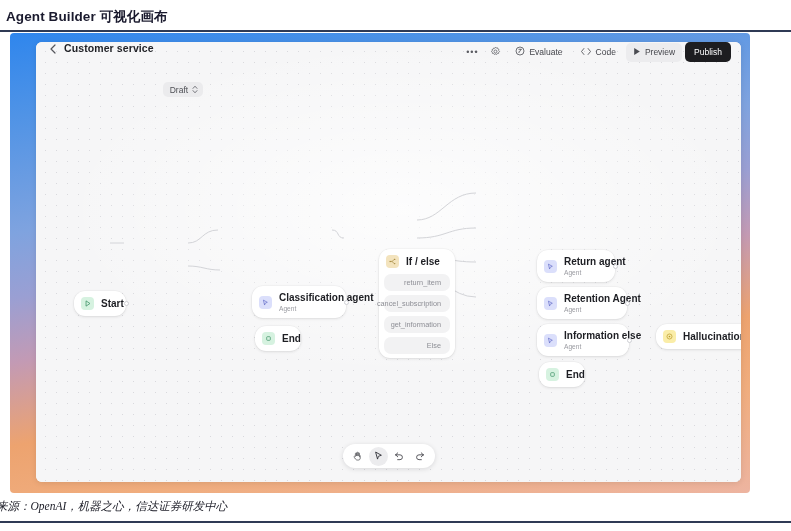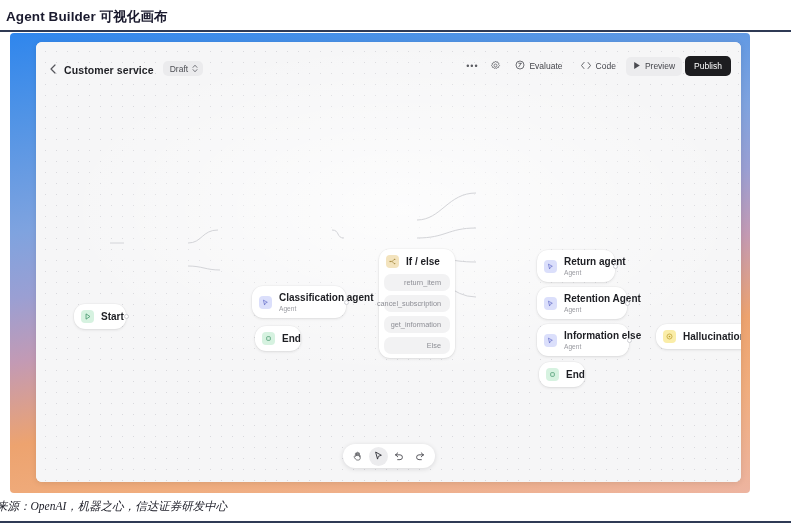--- a/index.html
+++ b/index.html
@@ -53,21 +53,21 @@
   }
   .canvas-sheen {
     position: absolute; inset: 0;
     background: radial-gradient(ellipse 70% 55% at 52% 38%, rgba(255,255,255,.75), rgba(255,255,255,0) 70%);
     pointer-events: none;
   }
 
   
   .topbar {
     position: absolute; left: 0; right: 0; top: 0; height: 34px;
-    display: flex; align-items: flex-end; padding: 0 10px;
+    display: flex; align-items: flex-start; padding: 0 10px;
   }
   .back-chevron {
     width: 14px; height: 14px; display: flex; align-items: center; justify-content: center;
     color: #55565c; font-size: 12px; margin-right: 4px; cursor: pointer;
   }
   .proj-name {
     font-size: 10.5px; font-weight: bold; color: #1e1f24; letter-spacing: .1px;
   }
   .draft-pill {
     margin-left: 9px; display: flex; align-items: center; gap: 4px;
@@ -254,21 +254,21 @@
           <path d="M381 196 C 410 196, 412 186, 440 186"></path>
 
           <path d="M381 214 C 410 214, 412 220, 440 220"></path>
 
           <path d="M381 232 C 405 232, 415 255, 440 255"></path>
 
           <path d="M528 220 H 558"></path>
         </g>
       </svg>
 
-      <div class="node" style="left:38px; top:262px; width:52px;">
+      <div class="node" style="left:38px; top:249px; width:52px;">
         <div class="node-head">
           <span class="node-ico ico-green">
             <svg width="6" height="7" viewBox="0 0 8 9" fill="none">
                 <path d="M1.4 1l5.2 3.5L1.4 8V1z" stroke="#3a8f63" stroke-width="1" stroke-linejoin="round"></path>
               </svg>
           </span>
           <span class="node-txt">
             <span class="node-title">Start</span>
           </span>
         </div>

